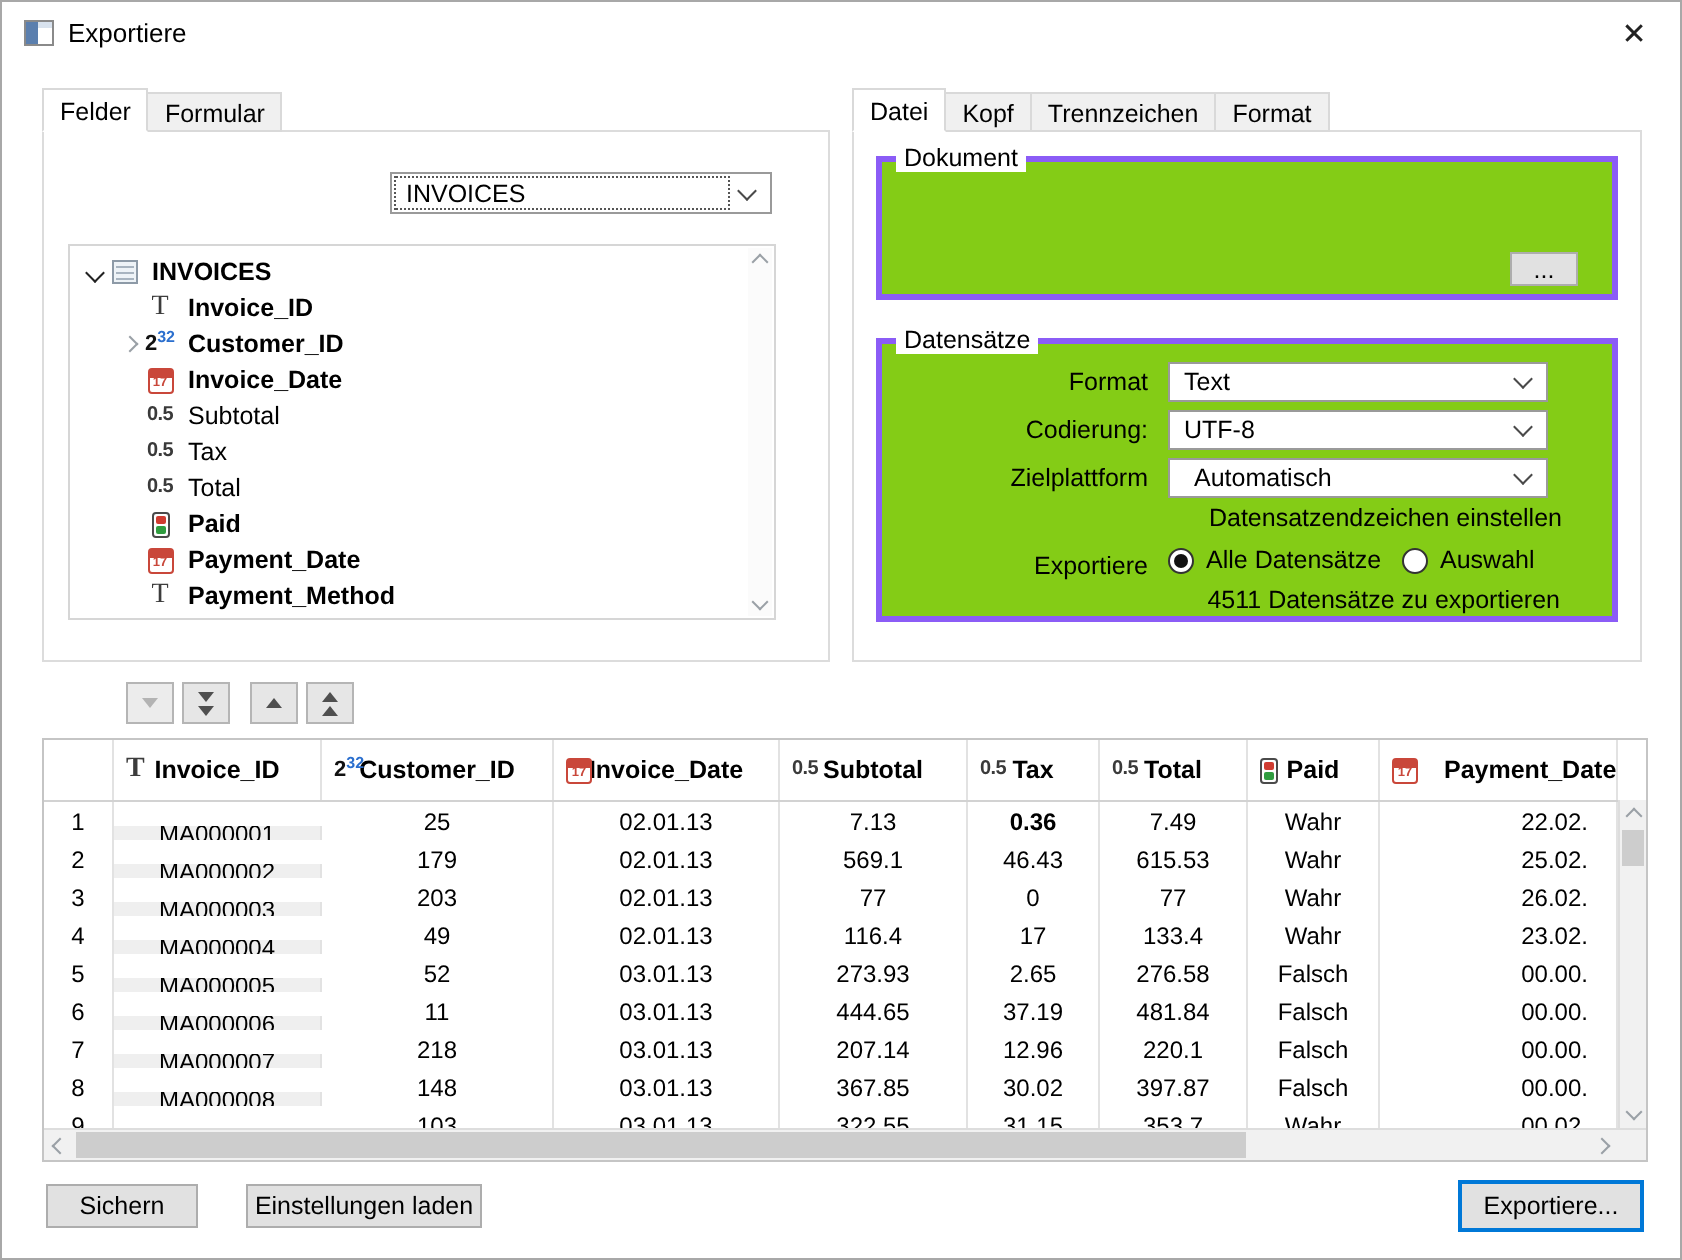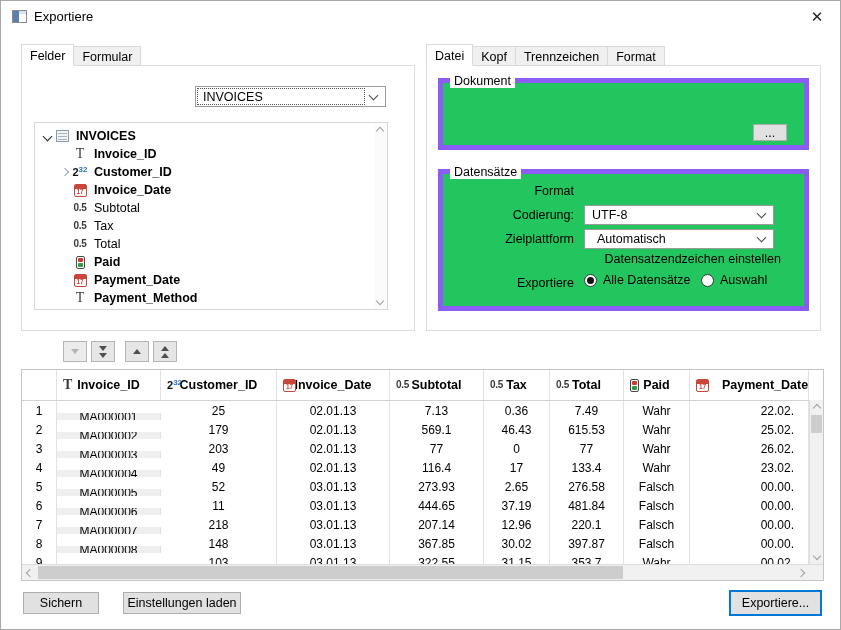--- a/index.html
+++ b/index.html
@@ -58,21 +58,21 @@
 
   
   .mv{position:absolute;top:340px;width:24px;height:21px;box-sizing:border-box;border:1px solid #b5b5b5;background:#e6e6e6;display:flex;flex-direction:column;align-items:center;justify-content:center;gap:2px;}
   .tri{width:0;height:0;border-left:4px solid transparent;border-right:4px solid transparent;}
   .tri.down{border-top:5px solid #4f4f4f;}
   .tri.up{border-bottom:5px solid #4f4f4f;}
   .mv.disabled{background:#ececec;}
   .mv.disabled .tri.down{border-top-color:#b3b3b3;}
 
   
-  .groupbox{position:absolute;box-sizing:border-box;border:5px solid #8b5cf6;background:#22c55e;}
+  .groupbox{position:absolute;box-sizing:border-box;border:3px solid #8b5cf6;background:#84cc16;}
   .groupbox .legend{position:absolute;top:-9px;left:7px;background:#fff;padding:0 4px;white-space:nowrap;}
 
   .field-label{position:absolute;text-align:right;white-space:nowrap;}
 
   .btn{position:absolute;box-sizing:border-box;border:1px solid #adadad;background:#e1e1e1;display:flex;align-items:center;justify-content:center;font-size:12.5px;cursor:default;}
   .btn.default{border:2px solid #0078d7;}
 
   
   .radio{position:absolute;display:flex;align-items:center;gap:6px;white-space:nowrap;}
   .radio .dot{width:13px;height:13px;box-sizing:border-box;border:1px solid #333;border-radius:50%;background:#fff;position:relative;flex:0 0 13px;}
@@ -235,20 +235,24 @@
   <div class="groupbox" style="left:437px;top:77px;width:371px;height:72px;z-index:2;">
     <span class="legend">Dokument</span>
     <div class="btn" style="right:17px;bottom:4px;width:34px;height:17px;position:absolute;">...</div>
   </div>
 
   <div class="groupbox" style="left:437px;top:168px;width:371px;height:142px;z-index:2;">
     <span class="legend">Datensätze</span>
   </div>
 
   <div class="field-label" style="left:437px;top:183px;width:136px;z-index:2;">Format</div>
+  <div class="combo" style="left:583px;top:180px;width:190px;height:20px;z-index:2;">
+    <span>Text</span>
+    <span class="cv cv-down"></span>
+  </div>
 
   <div class="field-label" style="left:437px;top:207px;width:136px;z-index:2;">Codierung:</div>
   <div class="combo" style="left:583px;top:204px;width:190px;height:20px;z-index:2;">
     <span>UTF-8</span>
     <span class="cv cv-down"></span>
   </div>
 
   <div class="field-label" style="left:437px;top:231px;width:136px;z-index:2;">Zielplattform</div>
   <div class="combo" style="left:583px;top:228px;width:190px;height:20px;z-index:2;padding-left:12px;">
     <span>Automatisch</span>
@@ -260,20 +264,21 @@
   <div class="field-label" style="left:437px;top:275px;width:136px;z-index:2;">Exportiere</div>
   <div class="radio selected" style="left:583px;top:272px;z-index:2;">
     <span class="dot"></span>
     <span>Alle Datensätze</span>
   </div>
   <div class="radio" style="left:700px;top:272px;z-index:2;">
     <span class="dot"></span>
     <span>Auswahl</span>
   </div>
 
+  <div class="field-label" style="left:437px;top:292px;width:342px;z-index:2;">4511 Datensätze zu exportieren</div>
 
   <div class="ptable">
     <div class="phead" id="ptable-head">
         <div class="ph-cell" style="width: 35px; flex: 0 0 35px;"></div>
         <div class="ph-cell" style="width: 104px; flex: 0 0 104px;">
           <span class="ic">
             <span class="ic-T">T</span>
           </span>
           <span>Invoice_ID</span>
         </div>
@@ -327,21 +332,21 @@
           <span>Payment_Date</span>
         </div>
       </div>
     <div id="ptable-body">
         <div class="prow">
           <div class="pc" style="width: 35px; flex: 0 0 35px;">1</div>
           <div class="pc shade" style="width: 104px; flex: 0 0 104px;">MA000001</div>
           <div class="pc" style="width: 116px; flex: 0 0 116px;">25</div>
           <div class="pc" style="width: 113px; flex: 0 0 113px;">02.01.13</div>
           <div class="pc" style="width: 94px; flex: 0 0 94px;">7.13</div>
-          <div class="pc" style="width: 66px; flex: 0 0 66px;">0.36</div>
+          <div class="pc" style="width: 66px; flex: 0 0 66px; font-weight: bold;">0.36</div>
           <div class="pc" style="width: 74px; flex: 0 0 74px;">7.49</div>
           <div class="pc" style="width: 66px; flex: 0 0 66px;">Wahr</div>
           <div class="pc pay" style="width: 119px; flex: 0 0 119px;">22.02.</div>
         </div>
         <div class="prow">
           <div class="pc" style="width: 35px; flex: 0 0 35px;">2</div>
           <div class="pc shade" style="width: 104px; flex: 0 0 104px;">MA000002</div>
           <div class="pc" style="width: 116px; flex: 0 0 116px;">179</div>
           <div class="pc" style="width: 113px; flex: 0 0 113px;">02.01.13</div>
           <div class="pc" style="width: 94px; flex: 0 0 94px;">569.1</div>

